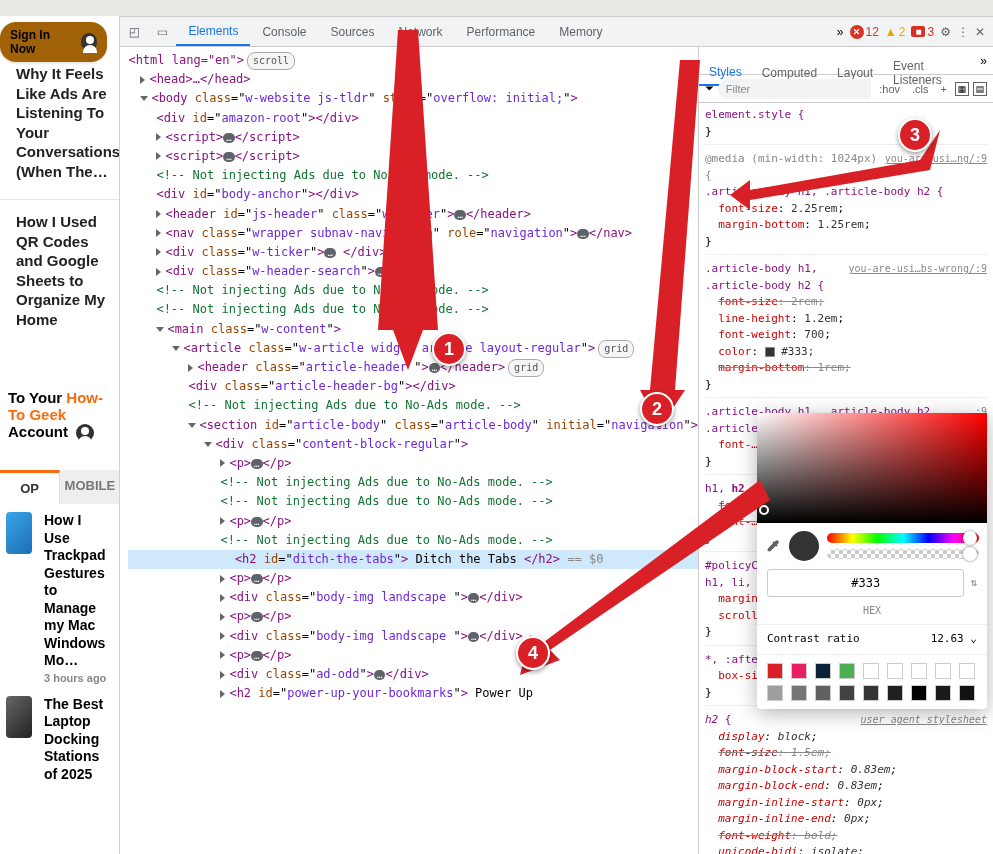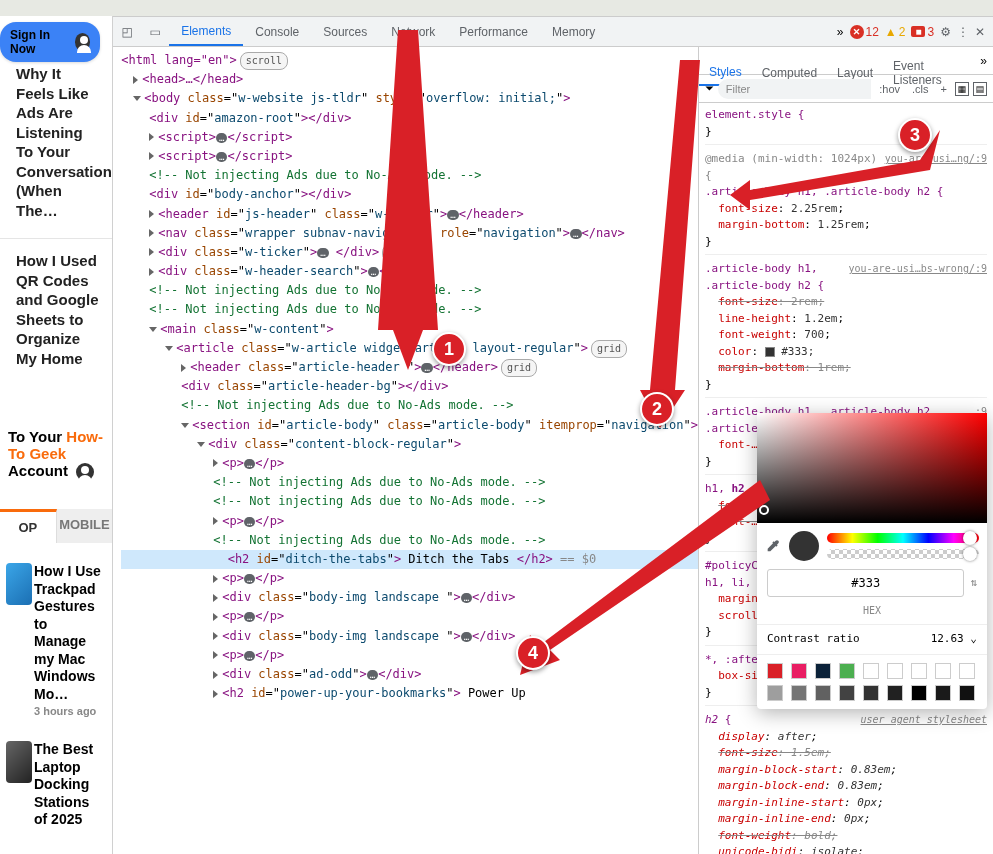--- a/index.html
+++ b/index.html
@@ -3,37 +3,37 @@
 <meta charset="utf-8">
 <style>
 * { box-sizing: border-box; margin: 0; padding: 0; }
 body { font-family: Helvetica, Arial, sans-serif; font-size: 12px; background: #f1f3ed; width: 993px; height: 854px; overflow: hidden; position: relative; }
 .topbar { height: 16px; background: #e7e9e3; }
 
 .main { display: flex; position: absolute; top: 16px; bottom: 0; left: 0; right: 0; }
 
 .left { width: 280px; background: #fff; border-right: 1px solid #d0d0d0; position: relative; overflow: hidden; padding-top: 10px;}
 
-.signin { position: absolute; right: 12px; top: 6px; background: #3b82f6; border-radius: 16px; padding: 6px 10px; display: flex; align-items: center; gap: 6px; font-weight: bold; font-size: 12px; box-shadow: 0 1px 3px rgba(0,0,0,.15);}
+.signin { position: absolute; right: 12px; top: 6px; background: #a16207; border-radius: 16px; padding: 6px 10px; display: flex; align-items: center; gap: 6px; font-weight: bold; font-size: 12px; box-shadow: 0 1px 3px rgba(0,0,0,.15);}
 .avatar-circ { width: 18px; height: 18px; border-radius: 50%; background: #333; position:relative;}
 .avatar-circ:before{content:"";position:absolute;width:8px;height:8px;border-radius:50%;background:#fff;top:3px;left:5px;}
 .avatar-circ:after{content:"";position:absolute;width:14px;height:8px;border-radius:7px 7px 0 0;background:#fff;bottom:-2px;left:2px;}
 
 .article-link { padding: 4px 10px 10px 16px; font-size: 15px; font-weight: bold; line-height: 1.3; color: #222;}
 
 .hr { height:1px; background:#e5e5e5; margin: 8px 0;}
 
 .newsletter { padding: 0 8px; margin-top:50px; font-size:15px; font-weight:bold;}
 .newsletter .htg { color:#f96b0c; }
 
 .tabs { display:flex; margin-top:28px;}
 .tab { flex:1; text-align:center; padding:8px 0; font-weight:bold; color:#777; font-size:13px; background:#eee;}
 .tab.active { background:#fff; color:#333; border-top:3px solid #f96b0c; border-right:1px solid #ddd;}
 
-.list-row { display:flex; gap:2px; padding: 8px 10px 4px 6px; margin-top: 12px; }
+.list-row { display:flex; gap:12px; padding: 8px 10px 4px 6px; }
 .thumb { width:26px; height:42px; border-radius:4px; }
 .thumb1{background:linear-gradient(135deg,#3ba6e8,#1b6fb3);}
 .thumb2{background:linear-gradient(135deg,#666,#222);}
 .list-row .txt{flex:1;}
 .list-row .ttl{font-weight:bold; font-size:14px; line-height:1.25;}
 .list-row .time{color:#888;font-size:11px;font-weight:bold;margin-top:2px;}
 
 
 .devtools { flex:1; background:#fff; display:flex; flex-direction:column; border-top:1px solid #ccc;}
 .dt-top { display:flex; align-items:center; height:30px; border-bottom:1px solid #ccc; font-size:12px; background:#f1f3f4;}
@@ -47,21 +47,21 @@
 .circ{width:14px;height:14px;border-radius:50%;display:inline-flex;align-items:center;justify-content:center;color:#fff;font-size:9px;font-weight:bold;}
 .circ.red{background:#d93025;}
 .errbox{background:#d93025;color:#fff;padding:0 4px;border-radius:2px;font-size:10px;}
 .gear{color:#5f6368;}
 
 .dt-body{flex:1;display:flex;min-height:0;}
 .elements{flex:1;overflow:hidden;font-family:Menlo,Consolas,monospace;font-size:12px;line-height:1.6;padding:4px 0 4px 8px;position:relative; background:#fff;}
 .elements .l{white-space:nowrap;}
 .t-purple{color:#881280;}
 .t-attr{color:#994500;}
-.t-val{color:#0c4a6e;}
+.t-val{color:#6d28d9;}
 .t-gray{color:#888;}
 .t-green{color:#137333;}
 .pill{display:inline-block;border:1px solid #aaa;border-radius:8px;padding:0 5px;font-size:10px;background:#f5f5f5;color:#555;margin-left:3px;}
 .bluedots{color:#fff;background:#5f6368;border-radius:5px;padding:0 3px;font-size:9px;}
 .tri{display:inline-block;width:0;height:0;border-left:4px solid transparent;border-right:4px solid transparent;border-top:5px solid #666;margin-right:3px;vertical-align:middle;}
 .tri.right{border-top:4px solid transparent;border-bottom:4px solid transparent;border-left:5px solid #666;border-right:none;margin-right:4px;}
 .hl{background:#cfe8fc;}
 
 .styles{width:295px;border-left:1px solid #ccc;display:flex;flex-direction:column;background:#fff;}
 .styles-tabs{display:flex;height:28px;border-bottom:1px solid #ccc;font-size:12px;align-items:center;}
@@ -187,21 +187,21 @@
         <div class="l" style="padding-left:28px;"><span class="tri right"></span><span class="t-purple">&lt;nav</span> <span class="t-attr">class</span>="<span class="t-val">wrapper subnav-navigation</span>" <span class="t-attr">role</span>="<span class="t-val">navigation</span>"<span class="t-purple">&gt;</span><span class="bluedots">…</span><span class="t-purple">&lt;/nav&gt;</span></div>
         <div class="l" style="padding-left:28px;"><span class="tri right"></span><span class="t-purple">&lt;div</span> <span class="t-attr">class</span>="<span class="t-val">w-ticker</span>"<span class="t-purple">&gt;</span><span class="bluedots">…</span> <span class="t-purple">&lt;/div&gt;</span><span class="pill">flex</span></div>
         <div class="l" style="padding-left:28px;"><span class="tri right"></span><span class="t-purple">&lt;div</span> <span class="t-attr">class</span>="<span class="t-val">w-header-search</span>"<span class="t-purple">&gt;</span><span class="bluedots">…</span><span class="t-purple">&lt;/div&gt;</span></div>
         <div class="l t-green" style="padding-left:28px;">&lt;!-- Not injecting Ads due to No-Ads mode. --&gt;</div>
         <div class="l t-green" style="padding-left:28px;">&lt;!-- Not injecting Ads due to No-Ads mode. --&gt;</div>
         <div class="l" style="padding-left:28px;"><span class="tri"></span><span class="t-purple">&lt;main</span> <span class="t-attr">class</span>="<span class="t-val">w-content</span>"<span class="t-purple">&gt;</span></div>
         <div class="l" style="padding-left:44px;"><span class="tri"></span><span class="t-purple">&lt;article</span> <span class="t-attr">class</span>="<span class="t-val">w-article widget   article  layout-regular</span>"<span class="t-purple">&gt;</span><span class="pill">grid</span></div>
         <div class="l" style="padding-left:60px;"><span class="tri right"></span><span class="t-purple">&lt;header</span> <span class="t-attr">class</span>="<span class="t-val">article-header </span>"<span class="t-purple">&gt;</span><span class="bluedots">…</span><span class="t-purple">&lt;/header&gt;</span><span class="pill">grid</span></div>
         <div class="l" style="padding-left:60px;"><span class="t-purple">&lt;div</span> <span class="t-attr">class</span>="<span class="t-val">article-header-bg</span>"<span class="t-purple">&gt;&lt;/div&gt;</span></div>
         <div class="l t-green" style="padding-left:60px;">&lt;!-- Not injecting Ads due to No-Ads mode. --&gt;</div>
-        <div class="l" style="padding-left:60px;"><span class="tri"></span><span class="t-purple">&lt;section</span> <span class="t-attr">id</span>="<span class="t-val">article-body</span>" <span class="t-attr">class</span>="<span class="t-val">article-body</span>" <span class="t-attr">itemprop</span>="<span class="t-val">navigation</span>"<span class="t-purple">&gt;</span></div>
+        <div class="l" style="padding-left:60px;"><span class="tri"></span><span class="t-purple">&lt;section</span> <span class="t-attr">id</span>="<span class="t-val">article-body</span>" <span class="t-attr">class</span>="<span class="t-val">article-body</span>" <span class="t-attr">initial</span>="<span class="t-val">navigation</span>"<span class="t-purple">&gt;</span></div>
         <div class="l" style="padding-left:76px;"><span class="tri"></span><span class="t-purple">&lt;div</span> <span class="t-attr">class</span>="<span class="t-val">content-block-regular</span>"<span class="t-purple">&gt;</span></div>
         <div class="l" style="padding-left:92px;"><span class="tri right"></span><span class="t-purple">&lt;p&gt;</span><span class="bluedots">…</span><span class="t-purple">&lt;/p&gt;</span></div>
         <div class="l t-green" style="padding-left:92px;">&lt;!-- Not injecting Ads due to No-Ads mode. --&gt;</div>
         <div class="l t-green" style="padding-left:92px;">&lt;!-- Not injecting Ads due to No-Ads mode. --&gt;</div>
         <div class="l" style="padding-left:92px;"><span class="tri right"></span><span class="t-purple">&lt;p&gt;</span><span class="bluedots">…</span><span class="t-purple">&lt;/p&gt;</span></div>
         <div class="l t-green" style="padding-left:92px;">&lt;!-- Not injecting Ads due to No-Ads mode. --&gt;</div>
         <div class="l hl" style="padding-left:92px;">&nbsp;&nbsp;<span class="t-purple">&lt;h2</span> <span class="t-attr">id</span>="<span class="t-val">ditch-the-tabs</span>"<span class="t-purple">&gt;</span> Ditch the Tabs <span class="t-purple">&lt;/h2&gt;</span> <span class="t-gray">== $0</span></div>
         <div class="l" style="padding-left:92px;"><span class="tri right"></span><span class="t-purple">&lt;p&gt;</span><span class="bluedots">…</span><span class="t-purple">&lt;/p&gt;</span></div>
         <div class="l" style="padding-left:92px;"><span class="tri right"></span><span class="t-purple">&lt;div</span> <span class="t-attr">class</span>="<span class="t-val">body-img landscape </span>"<span class="t-purple">&gt;</span><span class="bluedots">…</span><span class="t-purple">&lt;/div&gt;</span></div>
         <div class="l" style="padding-left:92px;"><span class="tri right"></span><span class="t-purple">&lt;p&gt;</span><span class="bluedots">…</span><span class="t-purple">&lt;/p&gt;</span></div>
@@ -263,21 +263,21 @@
             &nbsp;&nbsp;<span class="prop">margin</span>…<br>
             &nbsp;&nbsp;<span class="prop">scroll</span>…<br>}
           </div>
           <div class="rule">
             <span class="sel">*, :after, :before {</span><br>
             &nbsp;&nbsp;<span class="prop">box-si</span>…<br>}
           </div>
           <div class="rule">
             <span class="link" style="font-style:italic;">user agent stylesheet</span>
             <span class="sel"><i>h2</i> {</span><br>
-            &nbsp;&nbsp;<i><span class="prop">display</span>: <span class="val">after</span>;</i><br>
+            &nbsp;&nbsp;<i><span class="prop">display</span>: <span class="val">block</span>;</i><br>
             &nbsp;&nbsp;<i class="strike"><span class="prop">font-size</span>: 1.5em;</i><br>
             &nbsp;&nbsp;<i><span class="prop">margin-block-start</span>: <span class="val">0.83em</span>;</i><br>
             &nbsp;&nbsp;<i><span class="prop">margin-block-end</span>: <span class="val">0.83em</span>;</i><br>
             &nbsp;&nbsp;<i><span class="prop">margin-inline-start</span>: <span class="val">0px</span>;</i><br>
             &nbsp;&nbsp;<i><span class="prop">margin-inline-end</span>: <span class="val">0px</span>;</i><br>
             &nbsp;&nbsp;<i class="strike"><span class="prop">font-weight</span>: bold;</i><br>
             &nbsp;&nbsp;<i><span class="prop">unicode-bidi</span>: <span class="val">isolate</span>;</i><br>
           </div>
 
           <div class="picker">

